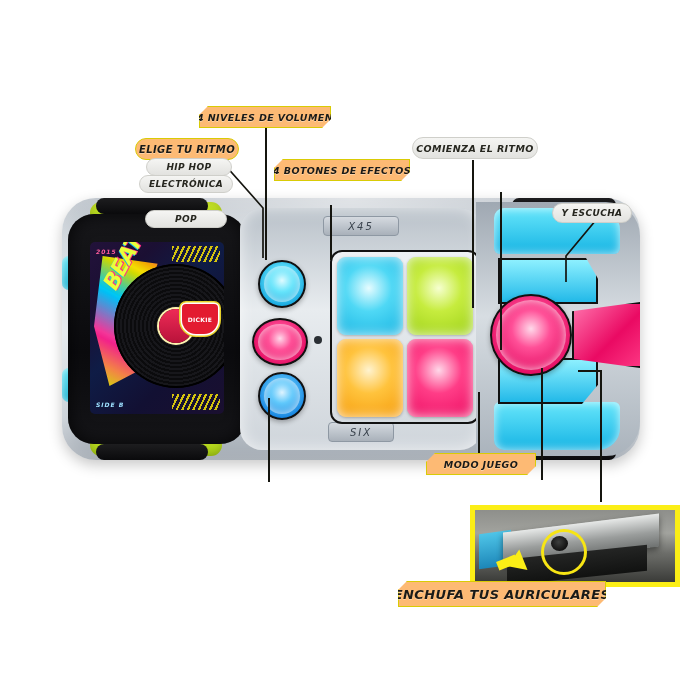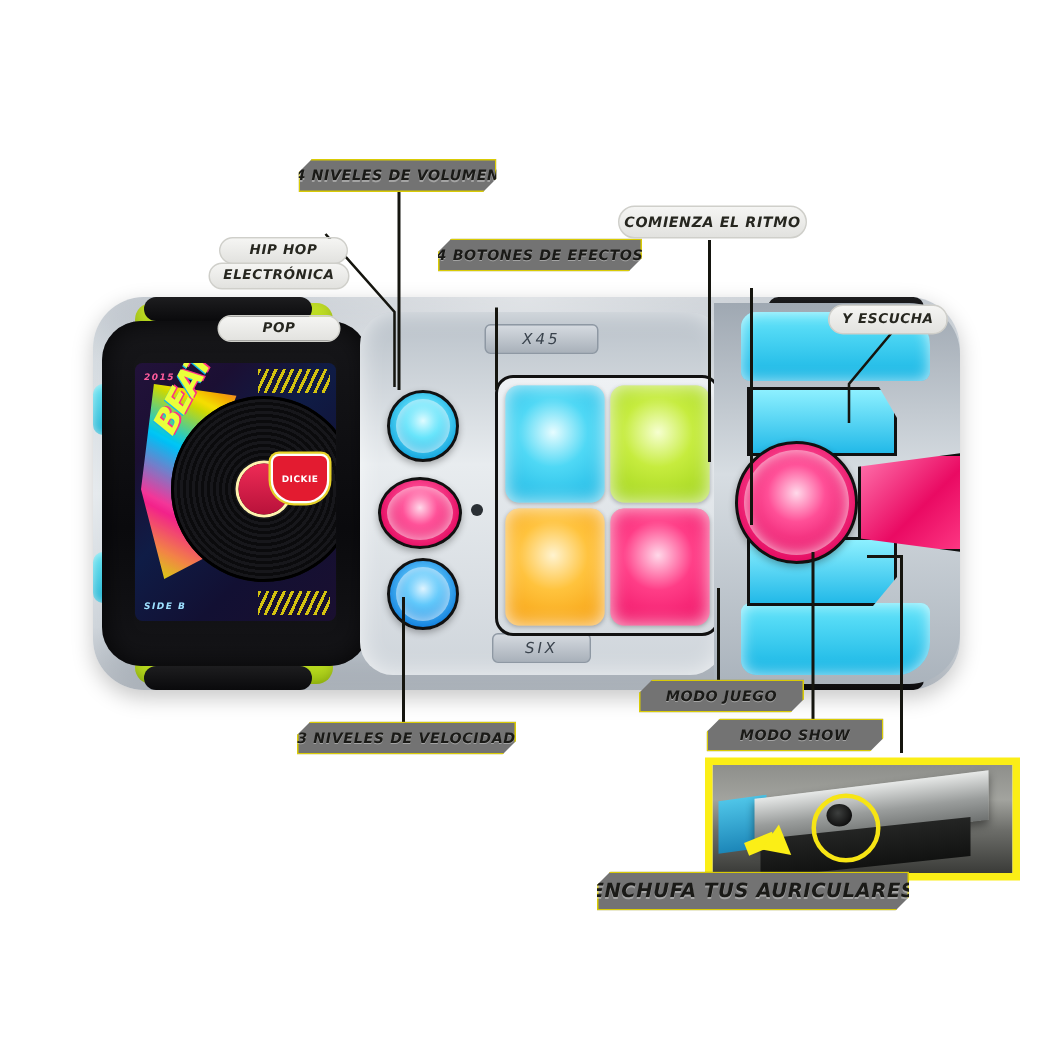--- a/index.html
+++ b/index.html
@@ -6,21 +6,21 @@
   body{width:700px;height:700px;position:relative;overflow:hidden;
        font-family:"DejaVu Sans","Liberation Sans",sans-serif;}
   #stage{position:absolute;left:0;top:0;width:700px;height:700px;background:#fff;}
 
   
   .badge{position:absolute;display:flex;align-items:center;justify-content:center;
          font-weight:700;font-style:italic;letter-spacing:.4px;white-space:nowrap;
          color:#1a1a17;text-transform:uppercase;box-sizing:border-box;
          clip-path:polygon(9px 0,100% 0,100% calc(100% - 9px),calc(100% - 9px) 100%,0 100%,0 9px);
          z-index:40;}
-  .badge.yellow{background:#737373;border:1px solid #d9cb05;
+  .badge.yellow{background:#fdba74;border:1px solid #d9cb05;
                 text-shadow:0 1px 0 rgba(255,255,255,.35);}
   .badge.grey{background:linear-gradient(180deg,#f5f5f3 0%,#e2e2df 100%);
               border:1px solid #cfcfca;color:#26261f;}
   .badge.round{clip-path:none;border-radius:14px;}
   .badge.roundsm{clip-path:none;border-radius:11px;}
 
   
   .ldr{position:absolute;background:#15150f;z-index:35;}
   .ldr.v{width:1.7px;}
   .ldr.h{height:1.7px;}
@@ -219,54 +219,51 @@
 
       <div class="panel pn-pk" style="left:96px;top:100px;width:74px;height:62px;border-radius:8px;
                   clip-path:polygon(0 14%,88% 0,100% 50%,88% 100%,0 86%);"></div>
     </div>
   </div>
 
   <div class="badge yellow" style="left:199px;top:106px;width:132px;height:22px;font-size:9.5px;">
     <span>4 NIVELES DE VOLUMEN</span>
   </div>
 
+  <div class="badge yellow round" style="left:135px;top:138px;width:104px;height:22px;font-size:10px;">
+    <span>ELIGE TU RITMO</span>
+  </div>
   <div class="badge grey roundsm" style="left:146px;top:158px;width:86px;height:18px;font-size:9px;font-style:italic;">
     <span>HIP HOP</span>
   </div>
   <div class="badge grey roundsm" style="left:139px;top:175px;width:94px;height:18px;font-size:9px;">
     <span>ELECTRÓNICA</span>
   </div>
   <div class="badge grey roundsm" style="left:145px;top:210px;width:82px;height:18px;font-size:9px;">
     <span>POP</span>
   </div>
 
-  <div class="badge yellow" style="left:292px;top:159px;width:136px;height:22px;font-size:9.5px;">
+  <div class="badge yellow" style="left:274px;top:159px;width:136px;height:22px;font-size:9.5px;">
     <span>4 BOTONES DE EFECTOS</span>
   </div>
 
   <div class="badge grey roundsm" style="left:412px;top:137px;width:126px;height:22px;font-size:9.5px;">
     <span>COMIENZA EL RITMO</span>
   </div>
 
 
   <div class="badge grey roundsm" style="left:552px;top:203px;width:80px;height:20px;font-size:9px;">
     <span>Y ESCUCHA</span>
   </div>
 
-  <div class="badge yellow" style="left:198px;top:481px;width:146px;height:22px;font-size:9.5px;">
-    <span>3 NIVELES DE VELOCIDAD</span>
-  </div>
 
   <div class="badge yellow" style="left:426px;top:453px;width:110px;height:22px;font-size:9.5px;">
     <span>MODO JUEGO</span>
   </div>
 
-  <div class="badge yellow" style="left:471px;top:479px;width:118px;height:22px;font-size:9.5px;">
-    <span>MODO SHOW</span>
-  </div>
 
   <div id="inset">
     <div class="photo-blue"></div>
     <div class="photo-body"></div>
     <div class="photo-dark"></div>
     <div class="jack"></div>
     <div class="circle-hl"></div>
     <div class="arrow-tail"></div>
     <div class="arrow"></div>
   </div>

